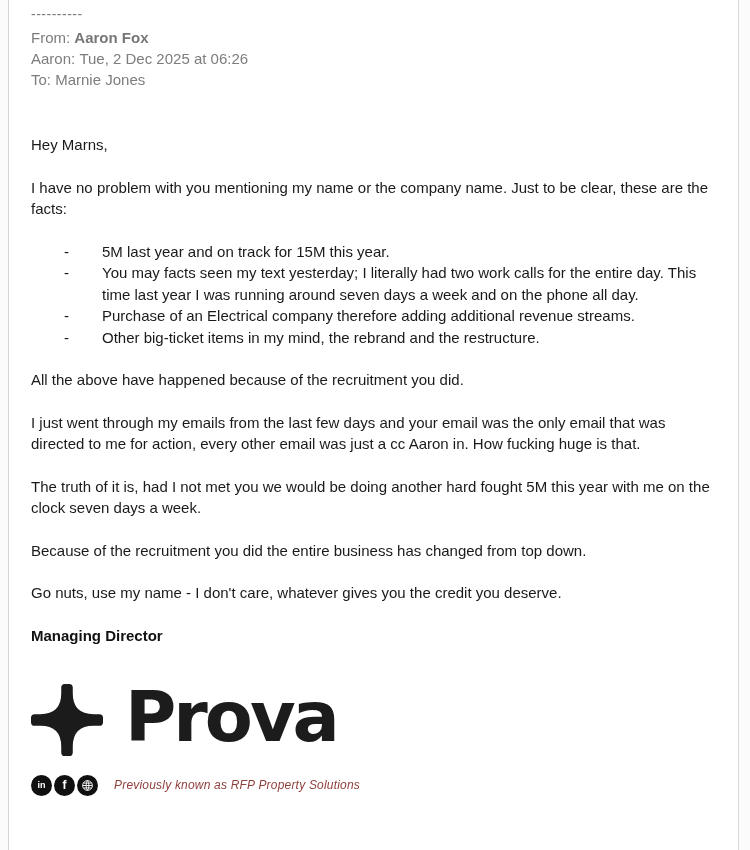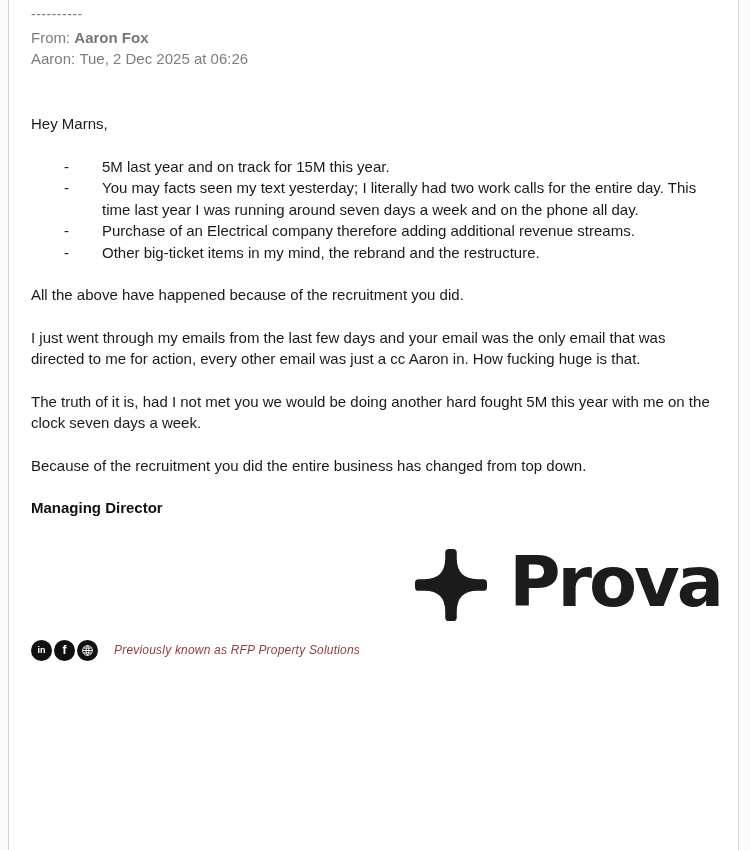--- a/index.html
+++ b/index.html
@@ -47,25 +47,24 @@
   .email-body p { margin: 21px 0 0 0; }
   .email-body p.first { margin-top: 12px; }
   .facts-list { margin: 21px 0 0 0; padding-left: 33px; }
   .fact-item { display: flex; }
   .fact-marker { width: 11px; flex: 0 0 11px; }
   .fact-text { flex: 1; margin-left: 27px; }
   .sig-name, .sig-title { font-weight: bold; color: #111111; }
   .sig-title-block { margin-top: 20px; }
   
   .logo-row {
-    margin-top: 28px;
+    margin-top: 36px;
     display: flex;
     align-items: center;
     height: 76px;
-    justify-content: flex-end;
   }
   .logo-mark { width: 72px; height: 72px; flex: 0 0 72px; }
   .logo-word {
     margin-left: 22px;
     font-family: "DejaVu Sans", sans-serif;
     font-weight: bold;
     font-size: 70px;
     letter-spacing: -3px;
     color: #1c1c1c;
     line-height: 72px;
@@ -110,24 +109,26 @@
 </style>
 </head>
 <body>
 
 <div class="panel">
 
   <div class="quote-header">
     <div class="sep">----------</div>
     <div><span>From:</span>&nbsp;<b>Aaron Fox</b></div>
     <div><span>Aaron:</span>&nbsp;<span>Tue, 2 Dec 2025 at 06:26</span></div>
+    <div><span>To:</span>&nbsp;<span>Marnie Jones</span></div>
   </div>
 
   <div class="email-body">
     <p class="first">Hey Marns,</p>
+    <p>I have no problem with you mentioning my name or the company name. Just to be clear, these are the facts:</p>
 
     <div class="facts-list">
       <div class="fact-item">
         <span class="fact-marker">-</span>
         <span class="fact-text">5M last year and on track for 15M this year.</span>
       </div>
       <div class="fact-item">
         <span class="fact-marker">-</span>
         <span class="fact-text">You may facts seen my text yesterday; I literally had two work calls for the entire day. This time last year I was running around seven days a week and on the phone all day.</span>
       </div>
@@ -138,20 +139,21 @@
       <div class="fact-item">
         <span class="fact-marker">-</span>
         <span class="fact-text">Other big-ticket items in my mind, the rebrand and the restructure.</span>
       </div>
     </div>
 
     <p>All the above have happened because of the recruitment you did.</p>
     <p>I just went through my emails from the last few days and your email was the only email that was directed to me for action, every other email was just a cc Aaron in. How fucking huge is that.</p>
     <p>The truth of it is, had I not met you we would be doing another hard fought 5M this year with me on the clock seven days a week.</p>
     <p>Because of the recruitment you did the entire business has changed from top down.</p>
+    <p>Go nuts, use my name - I don't care, whatever gives you the credit you deserve.</p>
 
     <p class="sig-title-block">
       <span class="sig-title">Managing Director</span>
     </p>
 
     <div class="logo-row">
       <svg class="logo-mark" viewBox="0 0 100 100" xmlns="http://www.w3.org/2000/svg">
         <path fill="#1b1b1b" d="M42 5 Q42 0 47 0 L53 0 Q58 0 58 5 L58 13 Q58 42 87 42 L95 42 Q100 42 100 47 L100 53 Q100 58 95 58 L87 58 Q58 58 58 87 L58 95 Q58 100 53 100 L47 100 Q42 100 42 95 L42 87 Q42 58 13 58 L5 58 Q0 58 0 53 L0 47 Q0 42 5 42 L13 42 Q42 42 42 13 Z"></path>
       </svg>
       <div class="logo-word">Prova</div>

